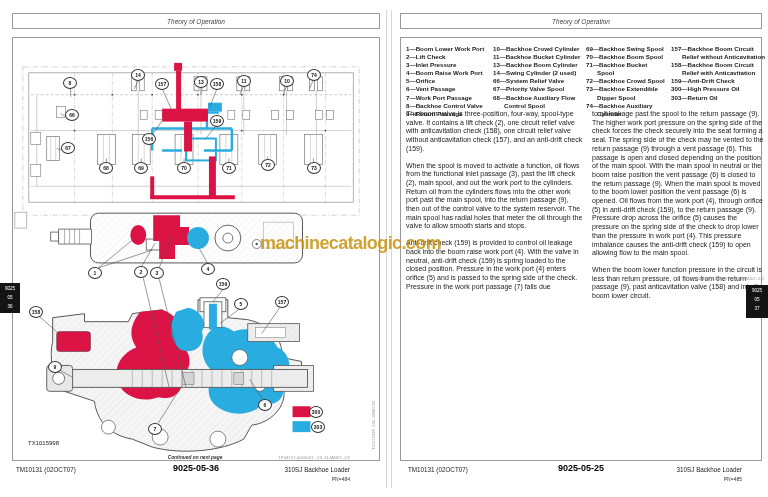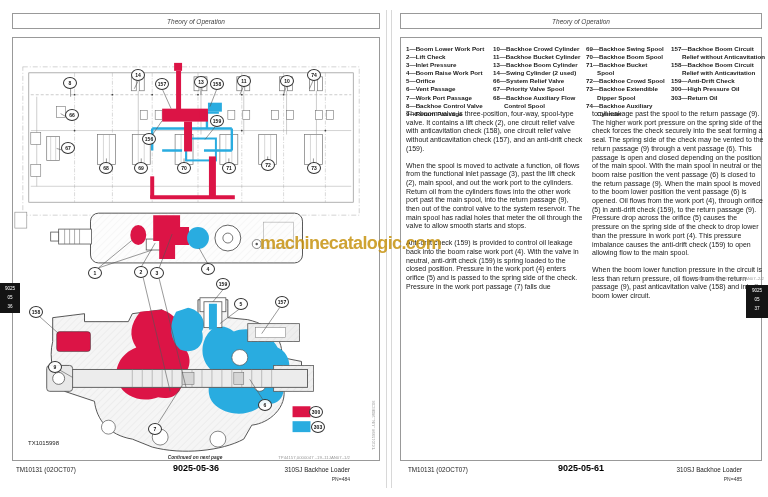--- a/index.html
+++ b/index.html
@@ -337,21 +337,21 @@
       <p class="para">The boom valve is three-position, four-way, spool-type valve. It contains a lift check (2), one circuit relief valve with anticavitation check (158), one circuit relief valve without anticavitation check (157), and an anti-drift check (159).</p>
       <p class="para">When the spool is moved to activate a function, oil flows from the functional inlet passage (3), past the lift check (2), main spool, and out the work port to the cylinders. Return oil from the cylinders flows into the other work port past the main spool, into the return passage (9), then out of the control valve to the system reservoir. The main spool has radial holes that meter the oil through the valve to allow smooth starts and stops.</p>
       <p class="para">Anti-drift check (159) is provided to control oil leakage back into the boom raise work port (4). With the valve in neutral, anti-drift check (159) is spring loaded to the closed position. Pressure in the work port (4) enters orifice (5) and is passed to the spring side of the check. Pressure in the work port passage (7) falls due</p>
     </div>
   <div id="bodyR">
       <p class="para">to oil leakage past the spool to the return passage (9). The higher work port pressure on the spring side of the check forces the check securely into the seat forming a seal. The spring side of the check may be vented to the return passage (9) through a vent passage (6). This passage is open and closed depending on the position of the main spool. With the main spool in neutral or the boom raise position the vent passage (6) is closed to the return passage (9). When the main spool is moved to the boom lower position the vent passage (6) is opened. Oil flows from the work port (4), through orifice (5) in anti-drift check (159), to the return passage (9). Pressure drop across the orifice (5) causes the pressure on the spring side of the check to drop lower than the pressure in work port (4). This pressure imbalance causes the anti-drift check (159) to open allowing flow to the main spool.</p>
       <p class="para">When the boom lower function pressure in the circuit is less than return pressure, oil flows from the return passage (9), past anticavitation valve (158) and into the boom lower circuit.</p>
     </div>
   <div class="ref-line" id="refR">TP44157,0000047 –19–11JAN07–2/2</div>
   <div class="ft-tm" id="tmR">TM10131 (02OCT07)</div>
-  <div class="ft-code" id="codeR">9025-05-61</div>
+  <div class="ft-code" id="codeR">9025-05-25</div>
   <div class="ft-model" id="modelR">310SJ Backhoe Loader</div>
   <div class="ft-pn" id="pnR">PN=485</div>
   <div class="side-tab" id="tabR">
       <div>9025</div>
       <div>05</div>
       <div>37</div>
     </div>
 
   <div id="wm">machinecatalogic.com</div>
 </div>

